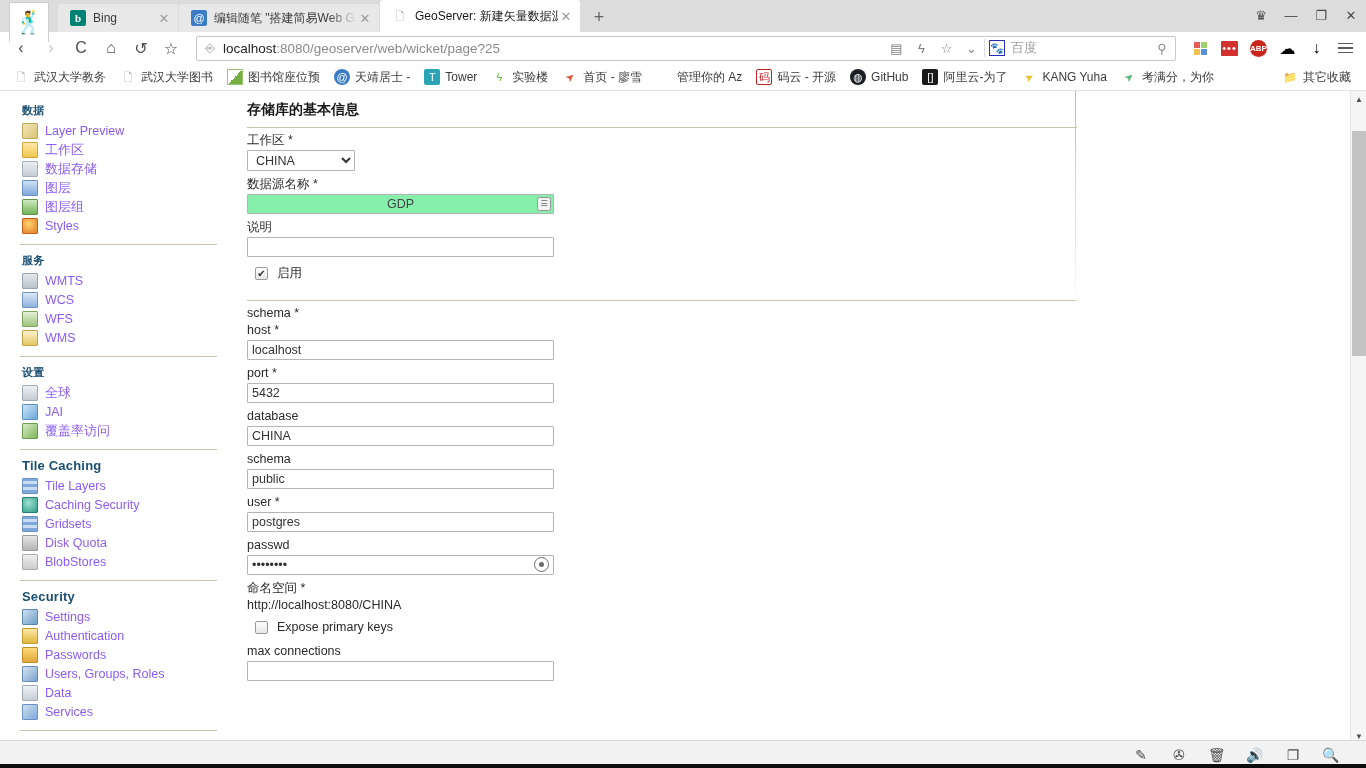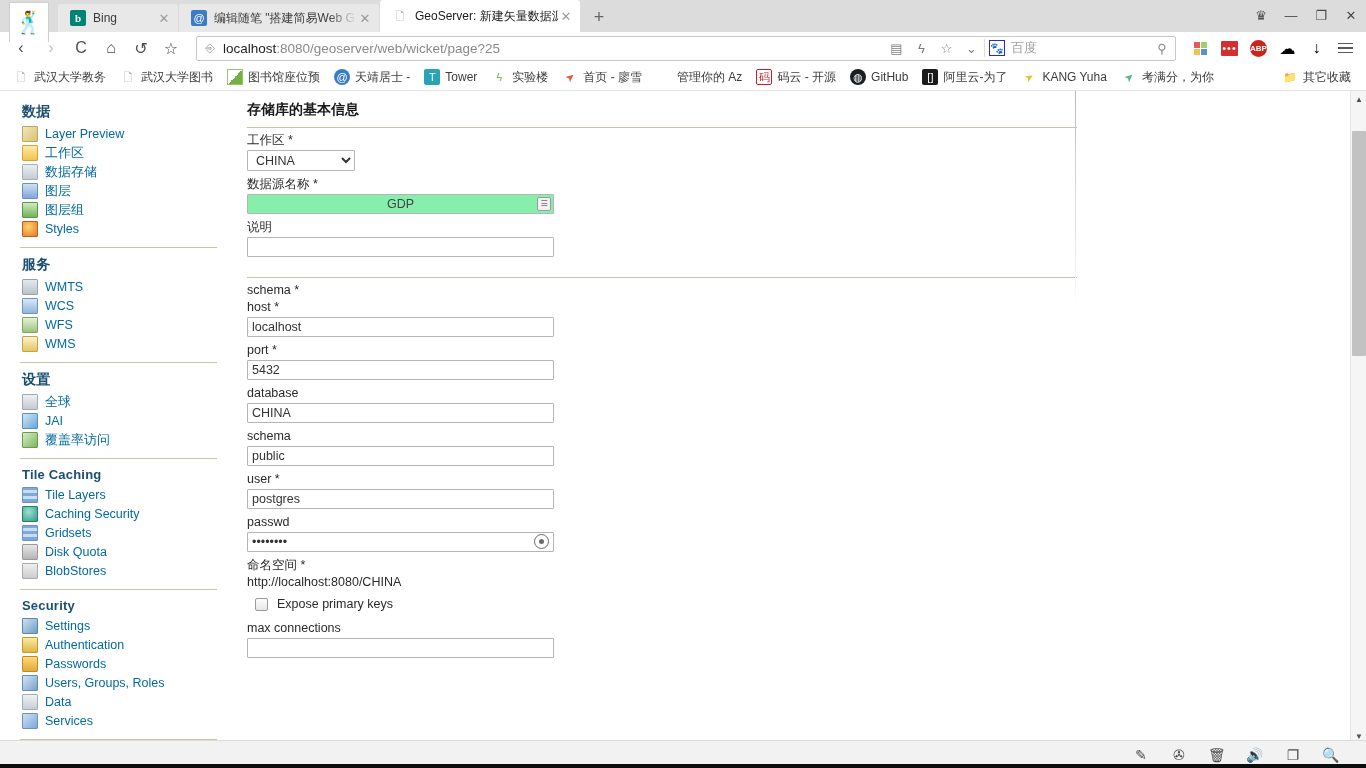--- a/index.html
+++ b/index.html
@@ -157,30 +157,30 @@
     display: flex; overflow: hidden;
   }
   .sidebar {
     width: 225px; flex: 0 0 225px; padding: 8px 0 0 18px;
     font-size: 12.5px; background: #fff;
   }
   .sec-title {
     font-weight: bold; color: #1b4f72; font-size: 13px;
     margin: 4px 0 4px 4px; letter-spacing: 0.2px;
   }
-  .sec-title.cn { font-size: 14px; }
+  .sec-title.cn { font-size: 11px; }
   .nav-item {
     display: flex; align-items: center; height: 18px;
     margin: 0 0 1px 4px; color: #5c5c5c;
   }
   .nav-item .nico {
     width: 16px; height: 16px; flex: 0 0 16px; margin-right: 7px;
     display: inline-block; border-radius: 1px;
   }
-  .nav-item .nlabel { color: #0369a1; font-size: 12.5px; }
+  .nav-item .nlabel { color: #8b5cf6; font-size: 12.5px; }
   .nav-item.cn .nlabel { font-size: 13px; }
   .sec-div { height: 1px; background: #c9c4a8; margin: 9px 8px 8px 2px; }
 
   
   .ic-preview { background: linear-gradient(135deg,#f2e6b6,#d8c376); border:1px solid #b9a85c; }
   .ic-folder  { background: linear-gradient(180deg,#ffe9a8,#f0c64e); border:1px solid #d4a63a; }
   .ic-store   { background: linear-gradient(180deg,#e9eef2,#c4ccd4); border:1px solid #a6b0ba; border-radius:3px; }
   .ic-layer   { background: linear-gradient(180deg,#cfe0f5,#7fa8da); border:1px solid #6a90c4; }
   .ic-layergrp{ background: linear-gradient(180deg,#cfeac2,#73b257); border:1px solid #5d9545; }
   .ic-styles  { background: radial-gradient(circle at 40% 35%, #ffd36b, #e07b2a); border-radius:50%; border:1px solid #bf5f18; }
@@ -581,20 +581,24 @@
             <input class="ftext autofill" type="text" value="GDP" style="">
             <span class="combo-badge">☰</span>
           </div>
         </div>
 
         <div class="flabel">说明</div>
         <div class="fcontrol">
           <input class="ftext" type="text" value="" style="">
         </div>
 
+        <div class="cbrow">
+          <span class="cbox checked"></span>
+          <span class="cblabel">启用</span>
+        </div>
 
         <div class="section-gap"></div>
 
         <div class="fs-rule"></div>
 
         <div id="conn-host">
             <div class="flabel"><span>schema</span> <span class="req">*</span></div>
             <div class="flabel"><span>host</span> <span class="req">*</span></div>
             <div class="fcontrol"><input class="ftext" type="text" value="localhost" style=""></div>
             <div class="flabel"><span>port</span> <span class="req">*</span></div>

